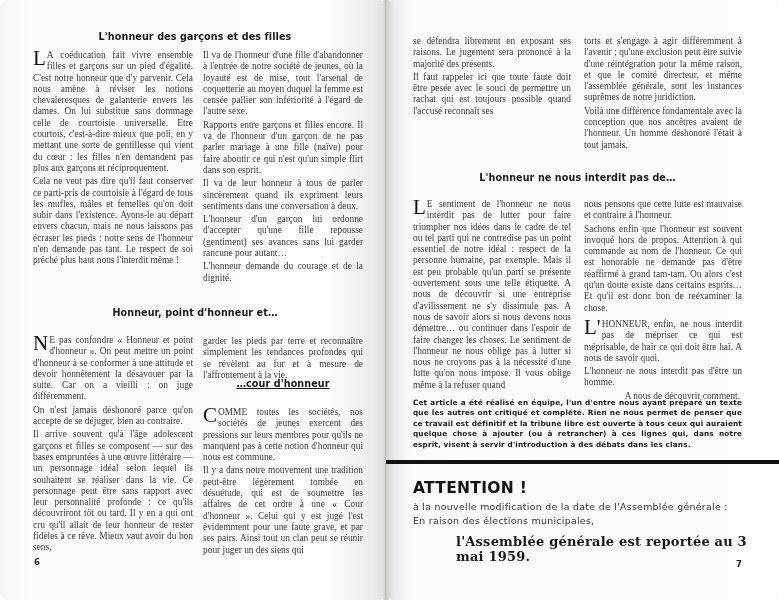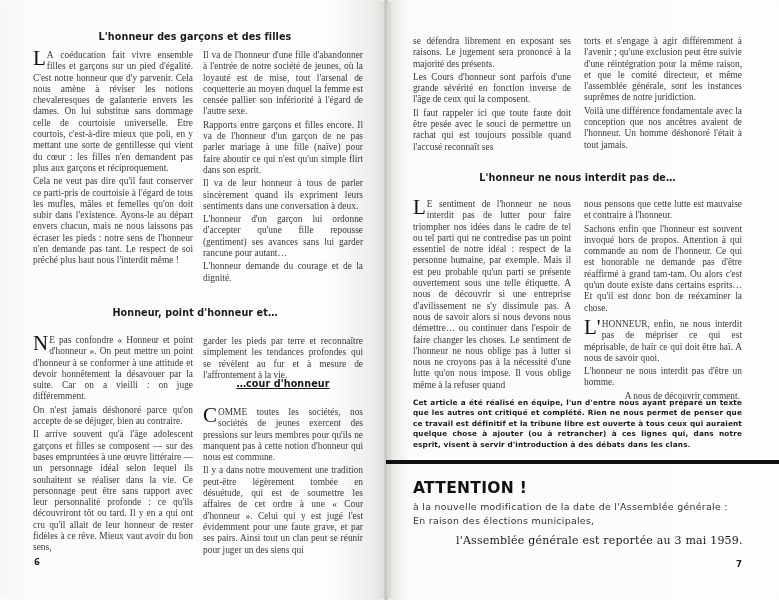--- a/index.html
+++ b/index.html
@@ -32,21 +32,21 @@
     text-align:justify; color:#1a1a1a; letter-spacing:0.15px;
   }
   .rule { position:absolute; height:4px; background:#111; }
   .attention-title {
     font-family:"DejaVu Sans", sans-serif; font-weight:bold; font-size:15.5px; color:#111; letter-spacing:0.3px;
   }
   .attention-text {
     font-family:"DejaVu Sans", sans-serif; font-size:9.4px; line-height:14px; color:#333; letter-spacing:0.3px;
   }
   .attention-strong {
-    font-family:"DejaVu Serif", serif; font-weight:normal; font-size:11px; color:#1a1a1a; letter-spacing:0.2px;
+    font-family:"DejaVu Serif", serif; font-weight:bold; font-size:13px; color:#1a1a1a; letter-spacing:0.2px;
   }
   .pagenum { font-family:"DejaVu Sans", sans-serif; font-weight:bold; font-size:8.5px; color:#222; }
 </style>
 </head>
 <body>
 
 <div id="left-page" class="page">
   <div class="abs heading" style="left:30px; top:31px; width:330px;">L'honneur des garçons et des filles</div>
 
   <div class="abs col" style="left:33px; top:50px; width:160px;">
@@ -82,21 +82,20 @@
   </div>
 
   <div class="abs pagenum" style="left:34px; top:557px;">6</div>
 </div>
 
 <div class="fold"></div>
 
 <div id="right-page" class="page">
   <div class="abs col" style="left:27px; top:36px; width:158px;">
     <p>se défendra librement en exposant ses raisons. Le jugement sera prononcé à la majorité des présents.</p>
-    <p>Les Cours d'honneur sont parfois d'une grande sévérité en fonction inverse de l'âge de ceux qui la composent.</p>
     <p>Il faut rappeler ici que toute faute doit être pesée avec le souci de permettre un rachat qui est toujours possible quand l'accusé reconnaît ses</p>
   </div>
 
   <div class="abs col" style="left:198px; top:36px; width:158px;">
     <p>torts et s'engage à agir différemment à l'avenir ; qu'une exclusion peut être suivie d'une réintégration pour la même raison, et que le comité directeur, et même l'assemblée générale, sont les instances suprêmes de notre juridiction.</p>
     <p>Voilà une différence fondamentale avec la conception que nos ancêtres avaient de l'honneur. Un homme déshonoré l'était à tout jamais.</p>
   </div>
 
   <div class="abs heading" style="left:27px; top:172px; width:329px;">L'honneur ne nous interdit pas de…</div>
 

